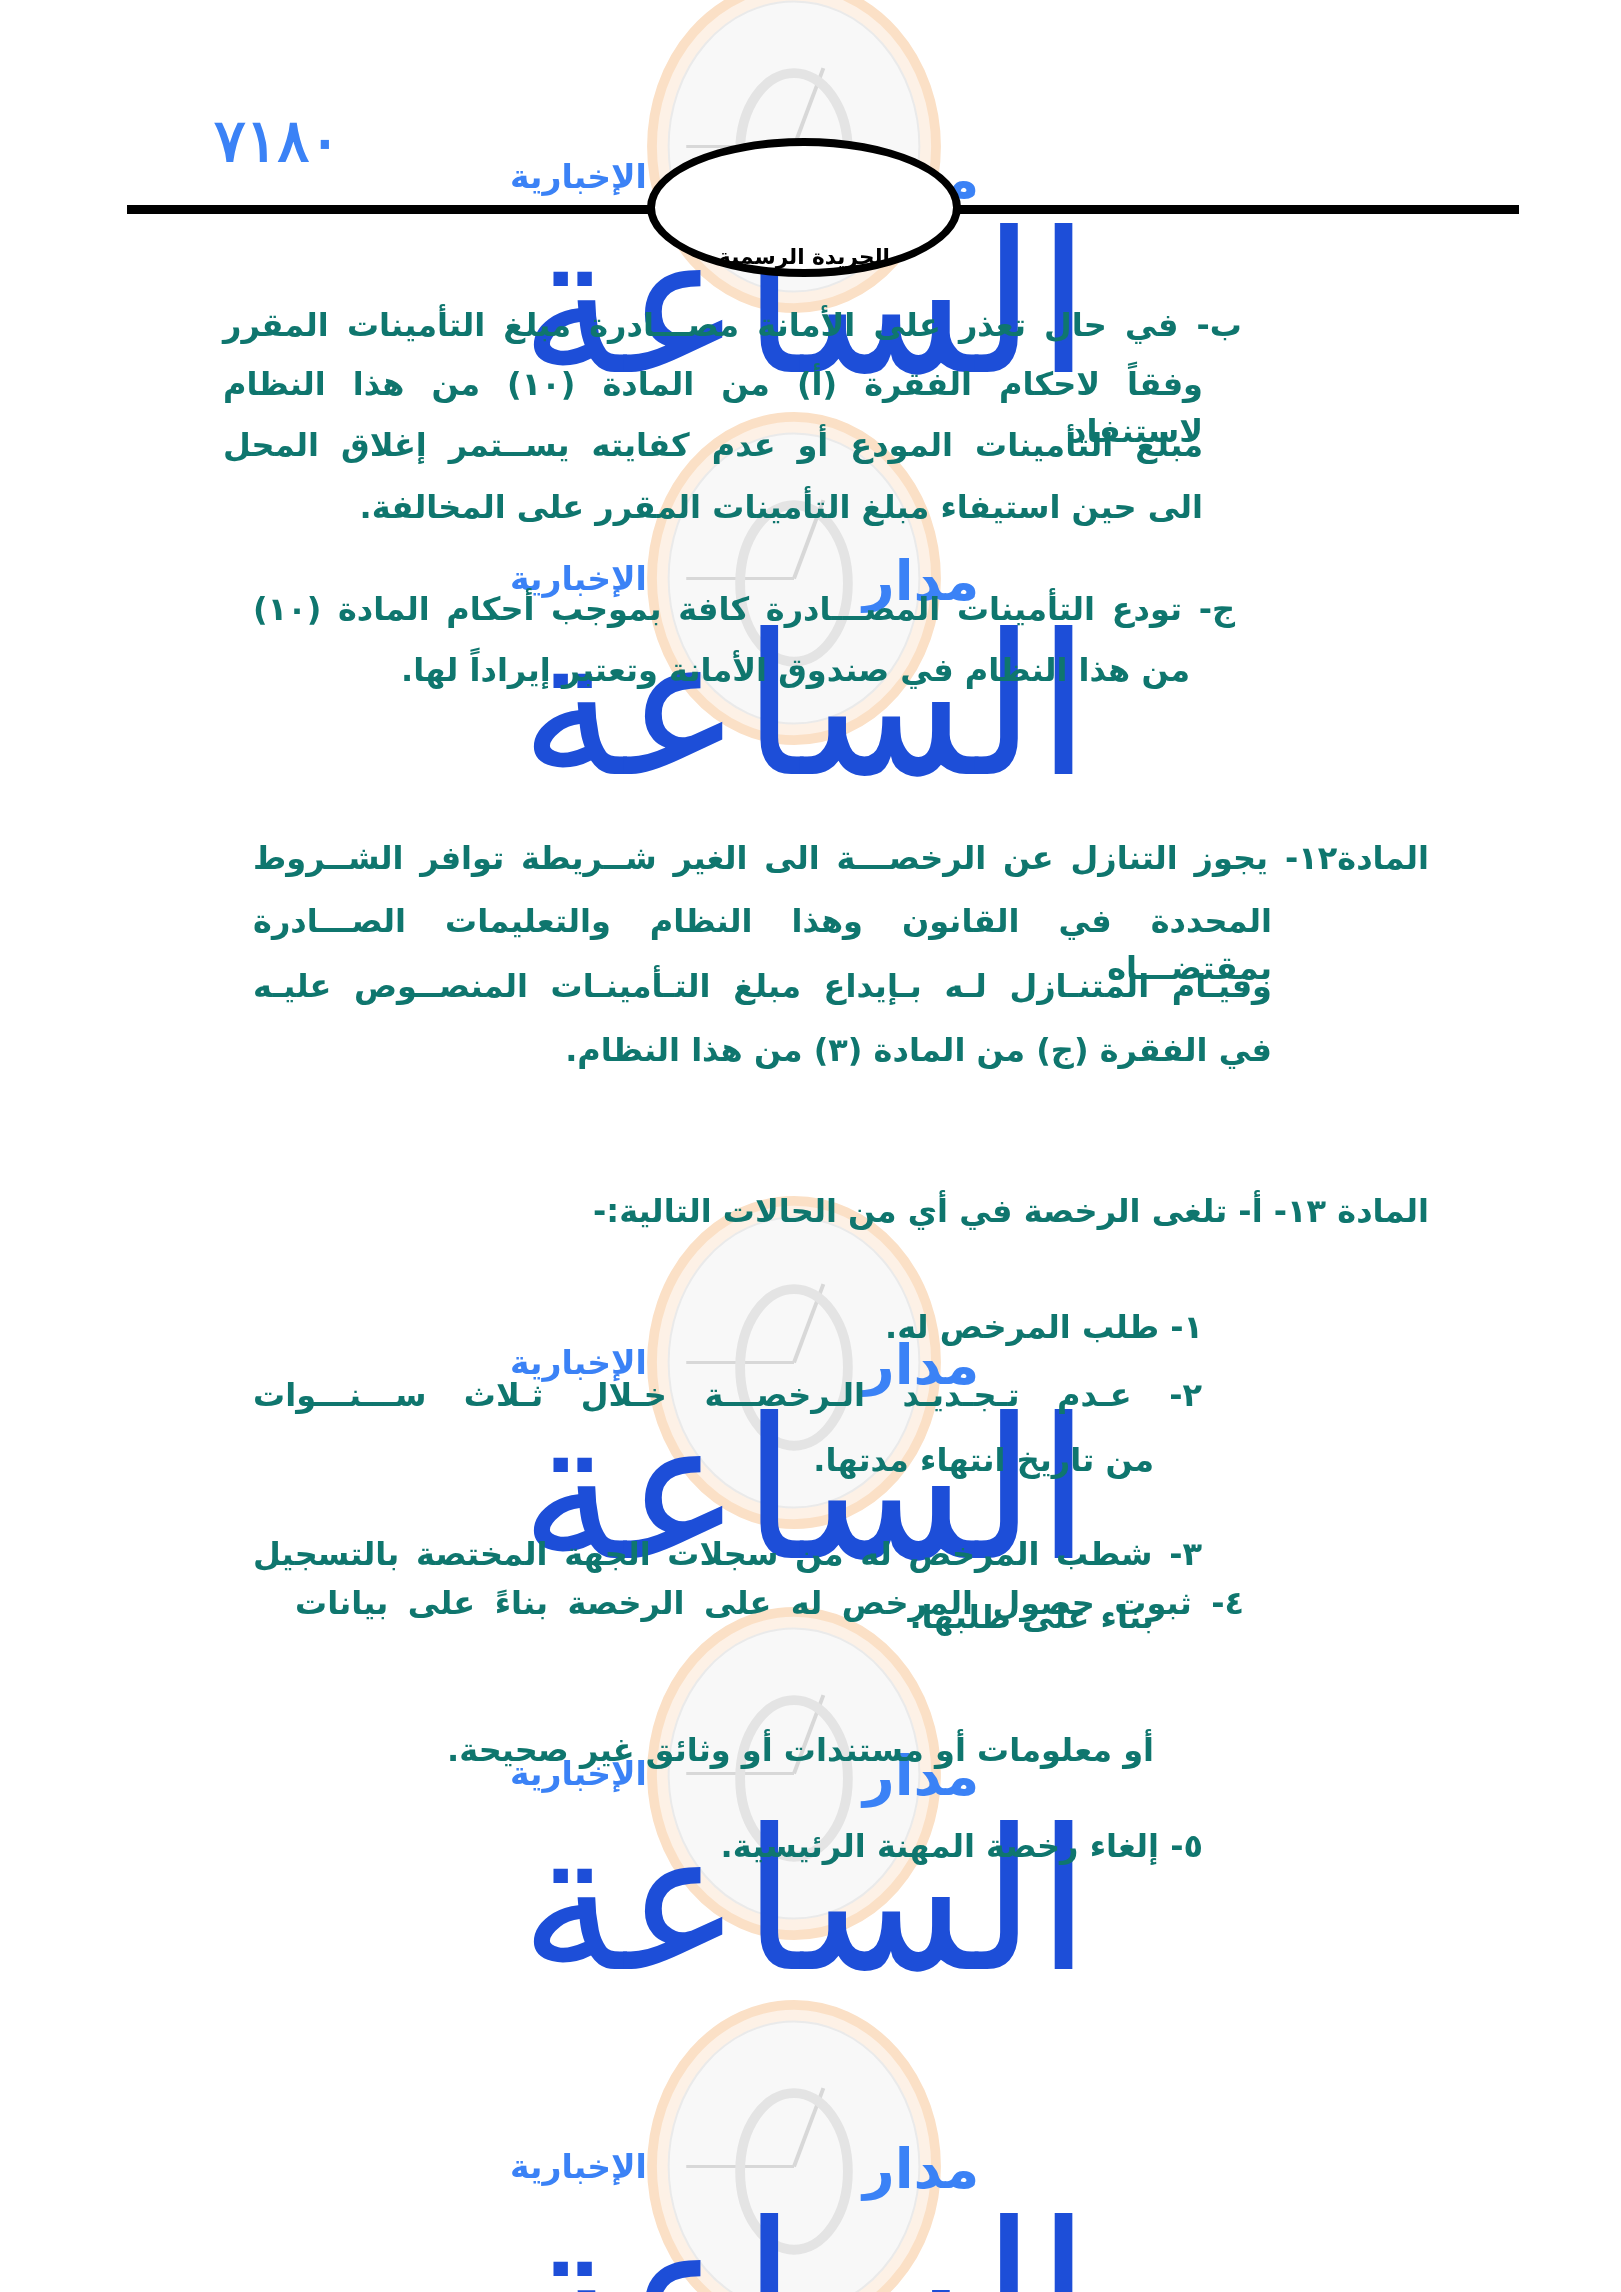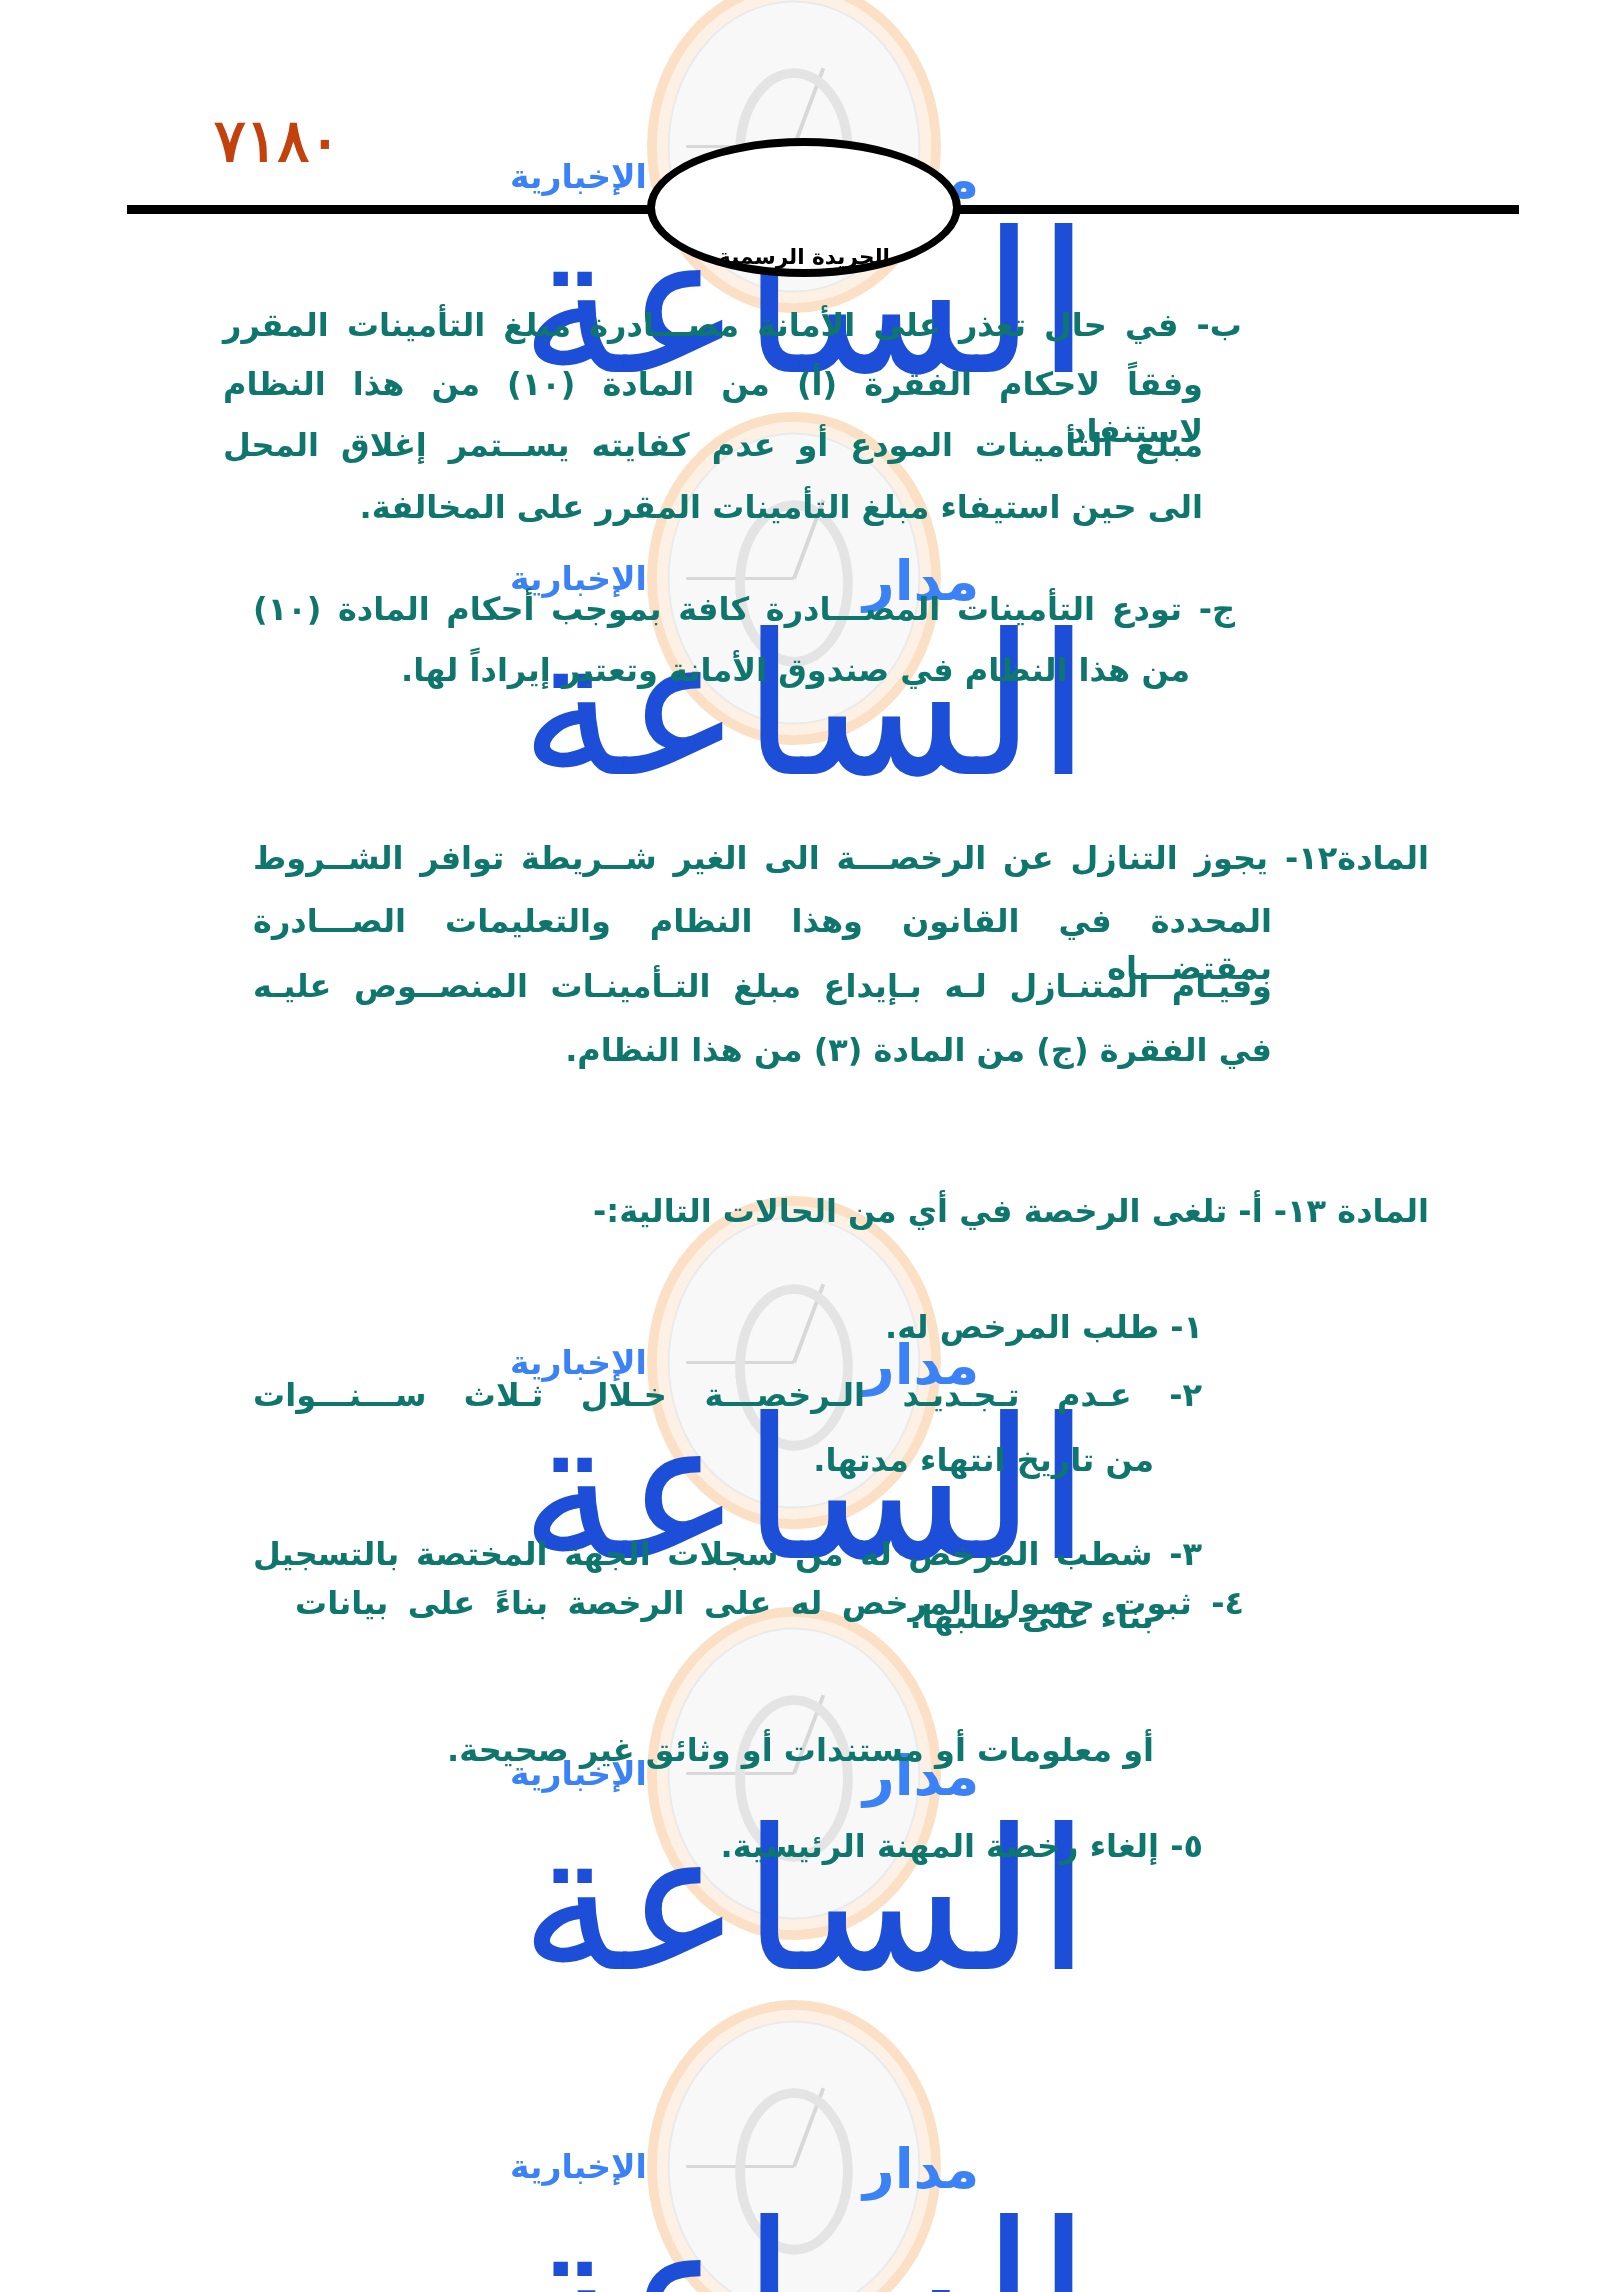--- a/index.html
+++ b/index.html
@@ -10,21 +10,21 @@
       color: #000;
     }
     .wm { position: absolute; pointer-events: none; }
     .wm-clock { position: absolute; }
     .wm-text-small { position: absolute; font-family: "DejaVu Sans", sans-serif; font-weight: bold; color: #3b82f6; font-size: 33px; direction: rtl; }
     .wm-text-big { position: absolute; font-family: "DejaVu Sans", sans-serif; font-weight: normal; color: #1d4ed8; font-size: 196px; line-height: 1; direction: rtl; }
 
     .page-number {
       position: absolute; left: 214px; top: 106px;
       font-family: "DejaVu Serif", serif; font-weight: bold; font-size: 59px;
-      letter-spacing: 5.9px; direction: rtl; color: #c2410c;
+      letter-spacing: 5.9px; direction: rtl; color: #3b82f6;
     }
     .header-line {
       position: absolute; left: 127px; top: 205px; width: 1392px; height: 8.8px; background: #000;
     }
     .header-oval {
       position: absolute; left: 647px; top: 138px; width: 314px; height: 139px;
       border: 8.8px solid #000; border-radius: 50%; background: #fff; box-sizing: border-box;
       display: flex; align-items: flex-end; justify-content: center;
     }
     .header-oval span {

